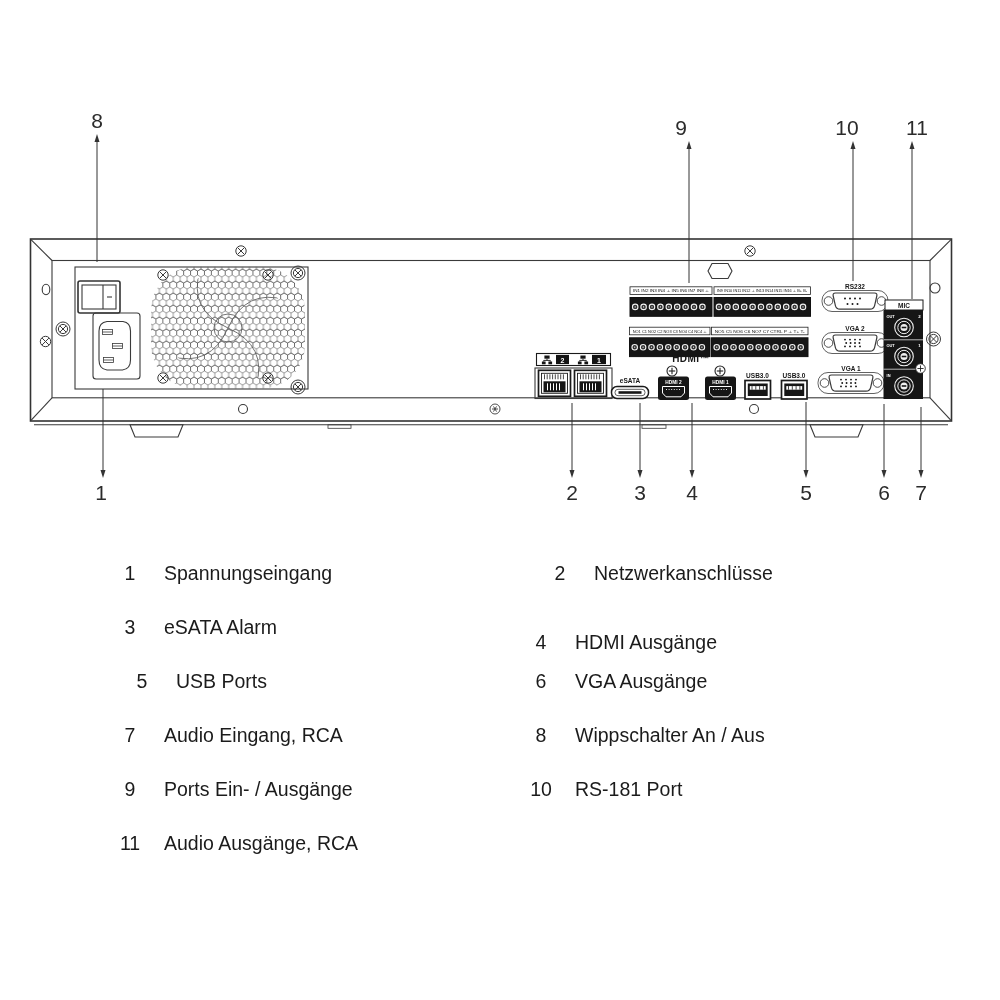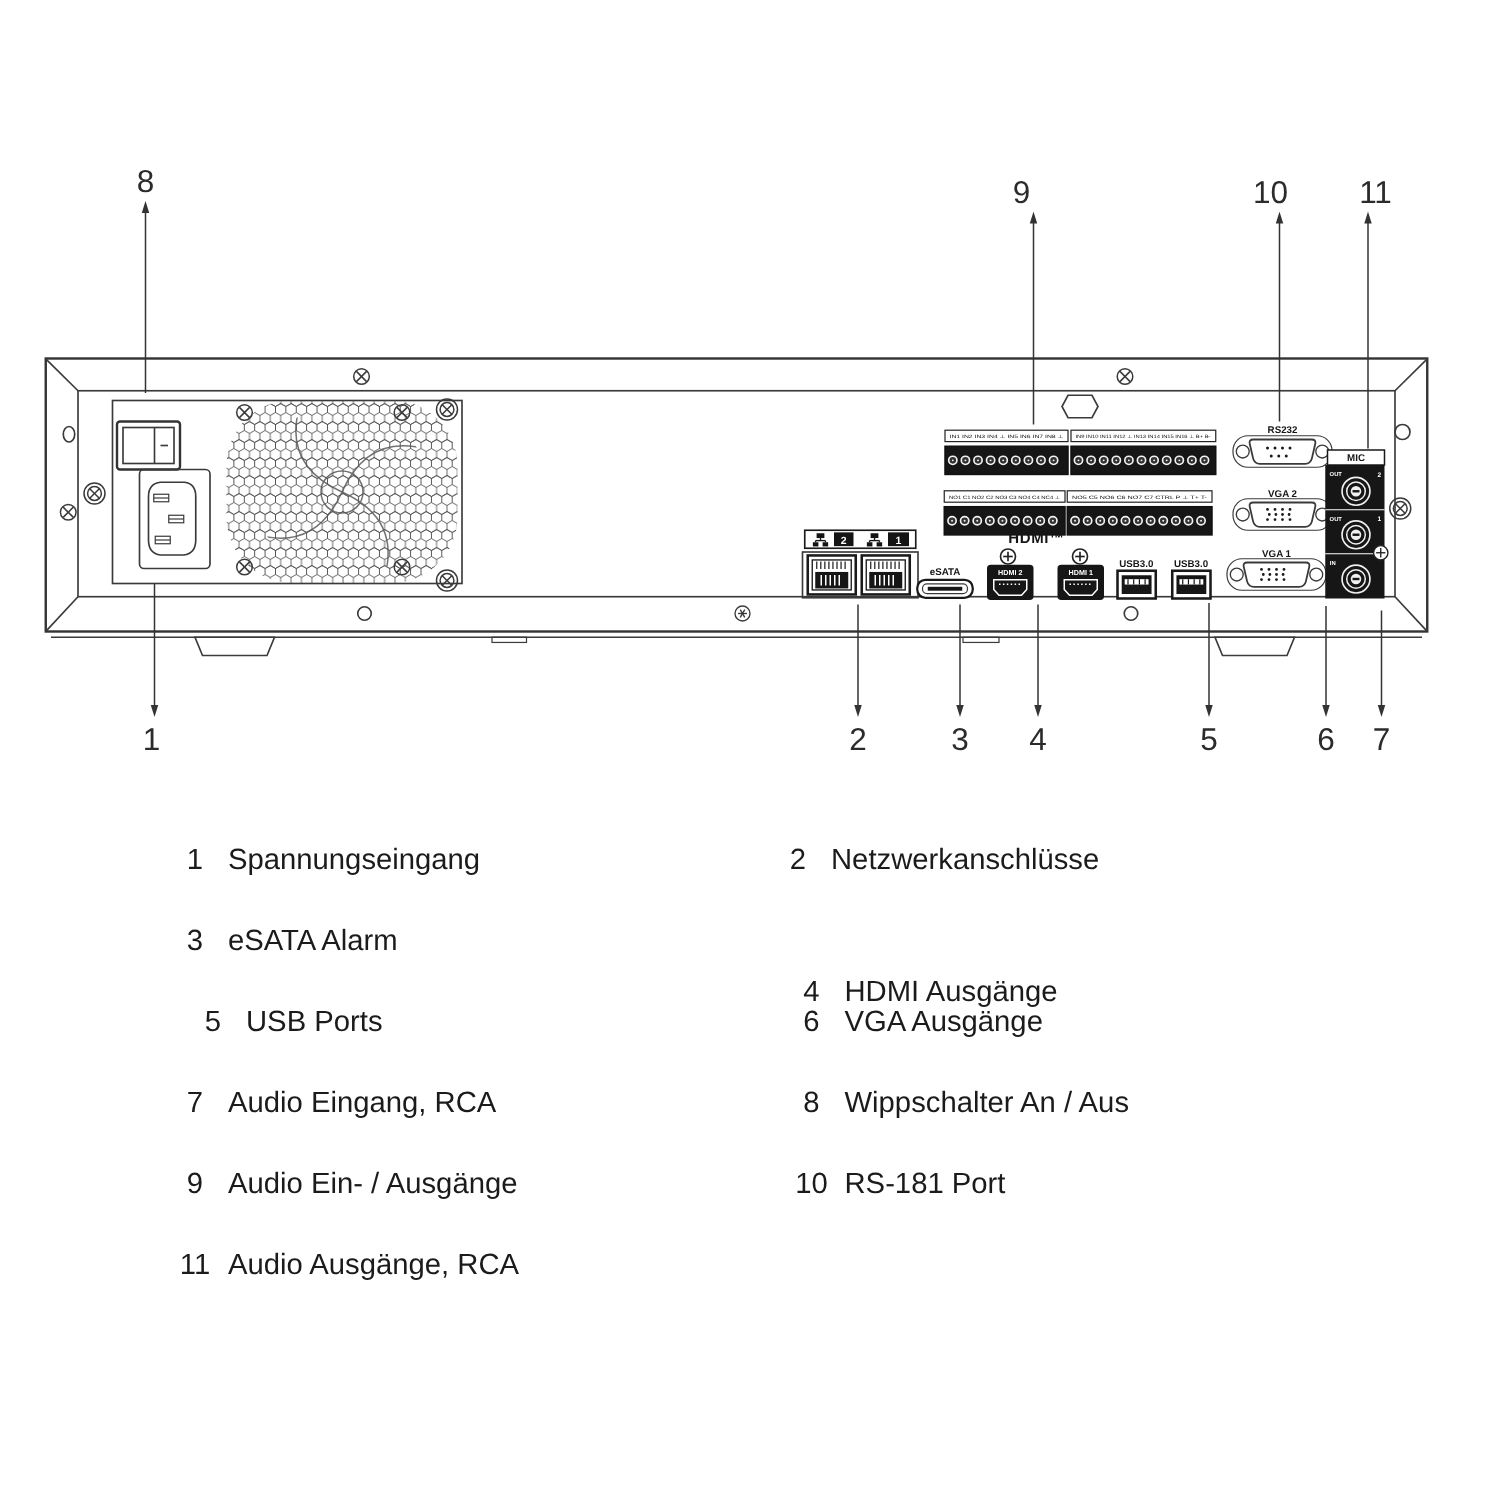--- a/index.html
+++ b/index.html
@@ -11,21 +11,21 @@
   .ln2  {stroke:#333;stroke-width:1.6;fill:none;}
   .thin {stroke:#3a3a3a;stroke-width:0.8;fill:none;}
   .call {font-size:21px;fill:#2b2b2b;text-anchor:middle;}
   .lab  {font-weight:bold;font-size:6.5px;fill:#161616;text-anchor:middle;}
   .wlab {font-weight:bold;fill:#fff;text-anchor:middle;}
   .tiny {font-size:3.2px;fill:#111;text-anchor:middle;}
   .cline{stroke:#333;stroke-width:1;fill:none;}
   .ah   {fill:#333;}
   .legend-item{position:absolute;height:26px;line-height:26px;font-size:19.5px;color:#1b1b1b;white-space:nowrap;}
   .lnum {display:inline-block;width:44px;text-align:center;}
-  .ltext{}
+  .ltext{margin-left:12px;}
 </style>
 </head>
 <body>
 
 <div class="stage">
 
 <svg width="1000" height="545" viewBox="0 0 1000 545">
   <defs>
     <pattern id="hex" width="6.93" height="12" patternUnits="userSpaceOnUse">
       <g stroke="#4a4a4a" stroke-width="0.55" fill="none">
@@ -319,43 +319,43 @@
     <line x1="921" y1="407" x2="921" y2="471" class="cline"></line>
         <polygon class="ah" points="921,478 918.5,470 923.5,470"></polygon>
     <text class="call" x="921" y="500">7</text>
   </g>
 </svg>
 
 <div>
   <div class="legend-item" style="left:108px;top:560px">
     <span class="lnum">1</span><span class="ltext">Spannungseingang</span>
   </div>
-  <div class="legend-item" style="left:510px;top:560px">
+  <div class="legend-item" style="left:538px;top:560px">
     <span class="lnum">2</span><span class="ltext">Netzwerkanschlüsse</span>
   </div>
   <div class="legend-item" style="left:108px;top:614px">
     <span class="lnum">3</span><span class="ltext">eSATA Alarm</span>
   </div>
-  <div class="legend-item" style="left:519px;top:648px">
+  <div class="legend-item" style="left:519px;top:629px">
     <span class="lnum">4</span><span class="ltext">HDMI Ausgänge</span>
   </div>
   <div class="legend-item" style="left:120px;top:668px">
     <span class="lnum">5</span><span class="ltext">USB Ports</span>
   </div>
   <div class="legend-item" style="left:519px;top:668px">
     <span class="lnum">6</span><span class="ltext">VGA Ausgänge</span>
   </div>
   <div class="legend-item" style="left:108px;top:722px">
     <span class="lnum">7</span><span class="ltext">Audio Eingang, RCA</span>
   </div>
   <div class="legend-item" style="left:519px;top:722px">
     <span class="lnum">8</span><span class="ltext">Wippschalter An / Aus</span>
   </div>
   <div class="legend-item" style="left:108px;top:776px">
-    <span class="lnum">9</span><span class="ltext">Audio Ein- / Ausgänge</span>
+    <span class="lnum">9</span><span class="ltext">Ports Ein- / Ausgänge</span>
   </div>
   <div class="legend-item" style="left:519px;top:776px">
     <span class="lnum">10</span><span class="ltext">RS-181 Port</span>
   </div>
   <div class="legend-item" style="left:108px;top:830px">
     <span class="lnum">11</span><span class="ltext">Audio Ausgänge, RCA</span>
   </div>
 </div>
 
 </div>

